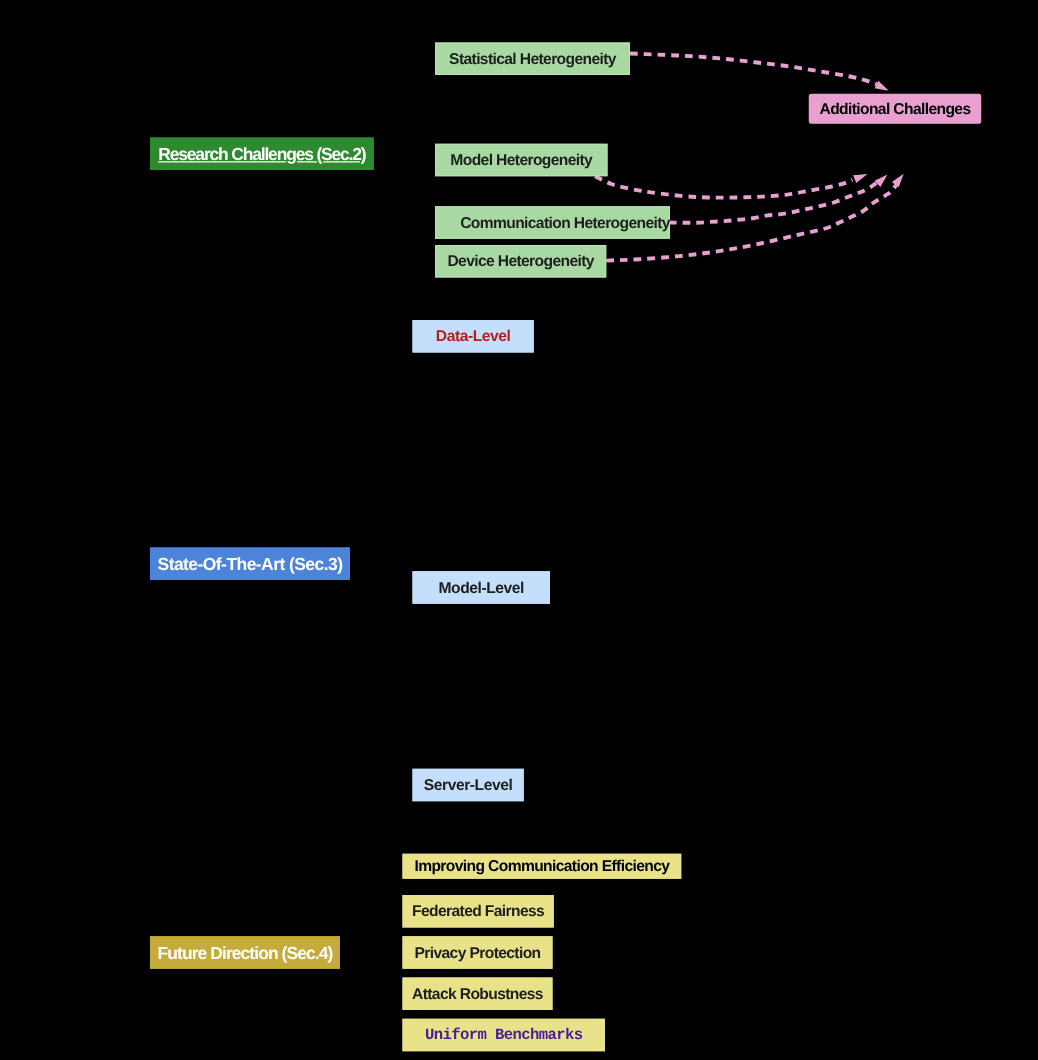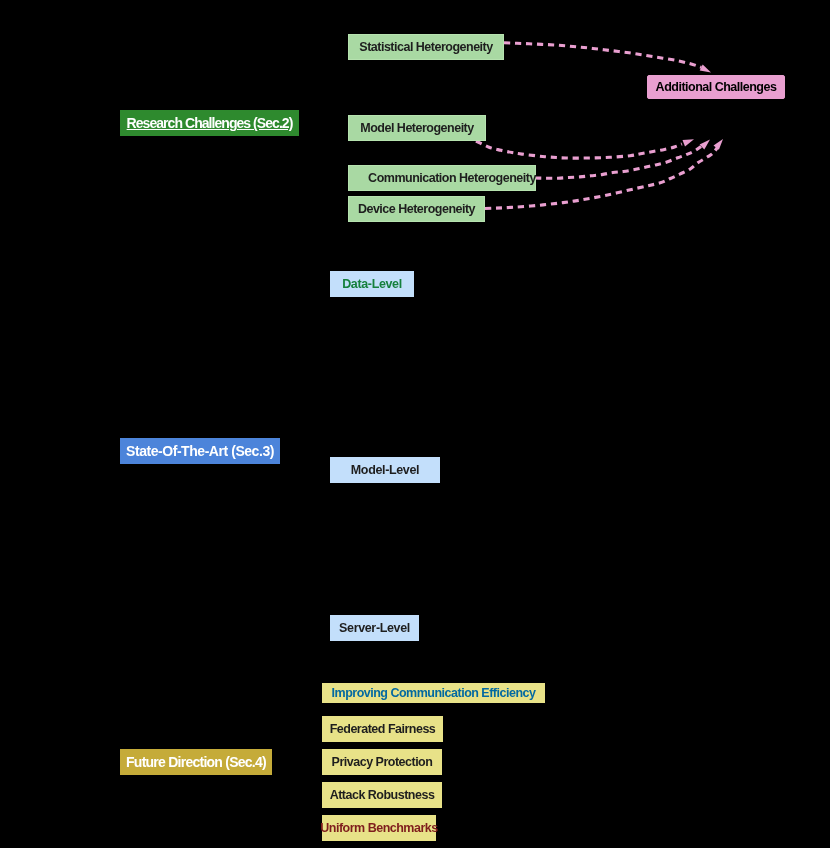--- a/index.html
+++ b/index.html
@@ -37,40 +37,40 @@
     </div>
     <div class="node" style="left: 348px; top: 196px; width: 137px; height: 26px; background: rgb(169, 217, 163); color: rgb(30, 30, 30); border: 1px solid rgb(182, 226, 175);">
       <span>Device Heterogeneity</span>
     </div>
     <div class="node" style="left: 647px; top: 75px; width: 138px; height: 24px; background: rgb(233, 159, 208); color: #000000; border: 1px solid rgb(233, 159, 208); border-radius: 2px;">
       <span>Additional Challenges</span>
     </div>
     <div class="node" style="left: 120px; top: 438px; width: 160px; height: 26px; background: rgb(76, 132, 218); color: rgb(255, 255, 255); border: 1px solid rgb(76, 132, 218); font-size: 14px; letter-spacing: -0.45px;">
       <span>State-Of-The-Art (Sec.3)</span>
     </div>
-    <div class="node" style="left: 330px; top: 271px; width: 84px; height: 26px; background: rgb(195, 223, 251); color: #15803d; border: 1px solid rgb(195, 223, 251); letter-spacing: -0.35px;">
+    <div class="node" style="left: 330px; top: 256px; width: 97px; height: 26px; background: rgb(195, 223, 251); color: #b91c1c; border: 1px solid rgb(195, 223, 251); letter-spacing: -0.35px;">
       <span>Data-Level</span>
     </div>
     <div class="node" style="left: 330px; top: 457px; width: 110px; height: 26px; background: rgb(195, 223, 251); color: rgb(30, 30, 30); border: 1px solid rgb(195, 223, 251); letter-spacing: -0.35px;">
       <span>Model-Level</span>
     </div>
     <div class="node" style="left: 330px; top: 615px; width: 89px; height: 26px; background: rgb(195, 223, 251); color: rgb(30, 30, 30); border: 1px solid rgb(195, 223, 251); letter-spacing: -0.35px;">
       <span>Server-Level</span>
     </div>
     <div class="node" style="left: 120px; top: 749px; width: 152px; height: 26px; background: rgb(197, 171, 57); color: rgb(255, 255, 255); border: 1px solid rgb(197, 171, 57); font-size: 14px; letter-spacing: -0.75px;">
       <span>Future Direction (Sec.4)</span>
     </div>
-    <div class="node" style="left: 322px; top: 683px; width: 223px; height: 20px; background: rgb(232, 226, 136); color: #0369a1; border: 1px solid rgb(232, 226, 136);">
+    <div class="node" style="left: 322px; top: 683px; width: 223px; height: 20px; background: rgb(232, 226, 136); color: #000000; border: 1px solid rgb(232, 226, 136);">
       <span>Improving Communication Efficiency</span>
     </div>
     <div class="node" style="left: 322px; top: 716px; width: 121px; height: 26px; background: rgb(232, 226, 136); color: rgb(30, 30, 30); border: 1px solid rgb(232, 226, 136);">
       <span>Federated Fairness</span>
     </div>
     <div class="node" style="left: 322px; top: 749px; width: 120px; height: 26px; background: rgb(232, 226, 136); color: rgb(30, 30, 30); border: 1px solid rgb(232, 226, 136);">
       <span>Privacy Protection</span>
     </div>
     <div class="node" style="left: 322px; top: 782px; width: 120px; height: 26px; background: rgb(232, 226, 136); color: rgb(30, 30, 30); border: 1px solid rgb(232, 226, 136);">
       <span>Attack Robustness</span>
     </div>
-    <div class="node" style="left: 322px; top: 815px; width: 114px; height: 26px; background: rgb(232, 226, 136); color: #7f1d1d; border: 1px solid rgb(232, 226, 136);">
+    <div class="node" style="left: 322px; top: 815px; width: 162px; height: 26px; background: rgb(232, 226, 136); color: #4c1d95; border: 1px solid rgb(232, 226, 136); font-family: Liberation Mono, monospace;">
       <span>Uniform Benchmarks</span>
     </div>
   </div>
 
 </body></html>

